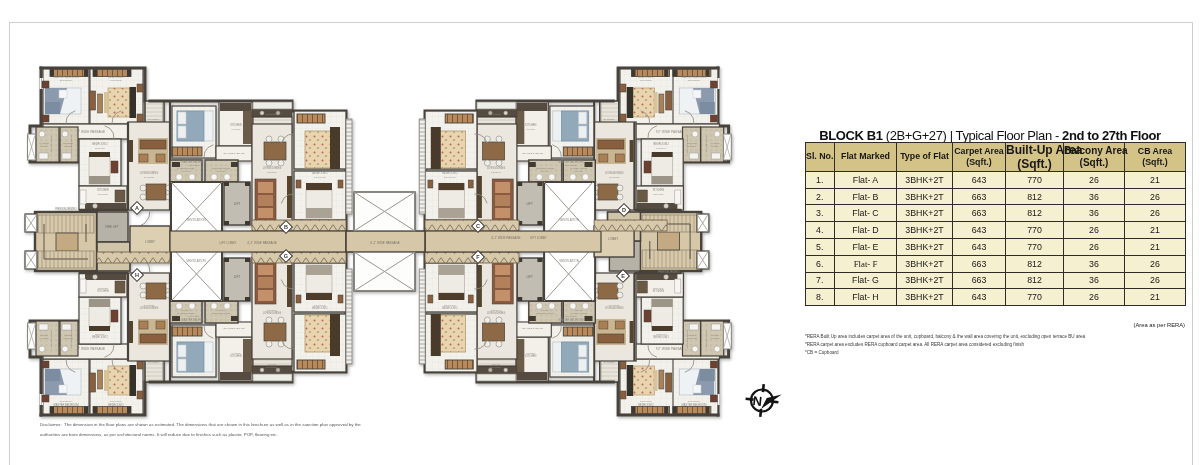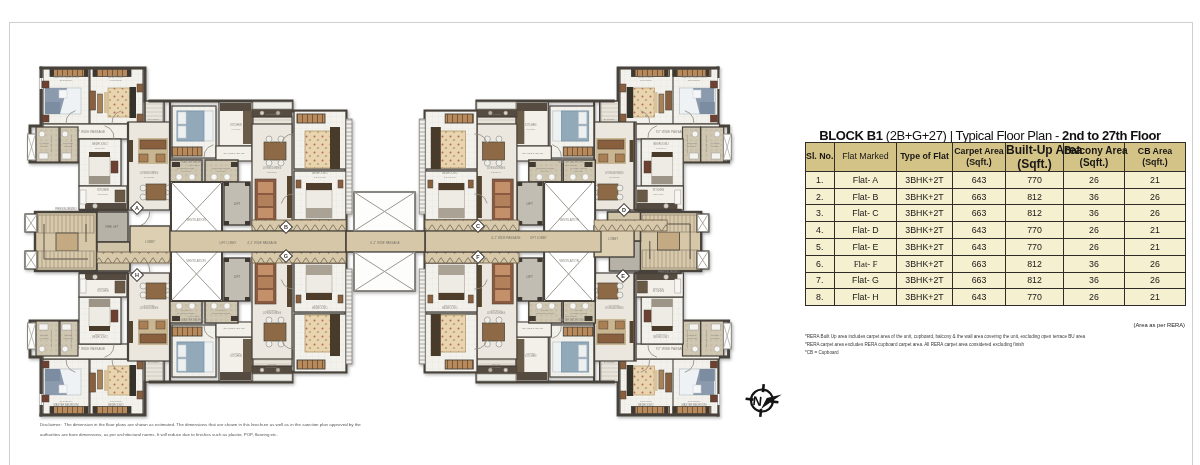--- a/index.html
+++ b/index.html
@@ -1258,21 +1258,21 @@
       <col style="width:62px">
       <col style="width:56px">
       <col style="width:53px">
       <col style="width:58px">
       <col style="width:61px">
       <col style="width:61px">
     </colgroup>
     <tbody>
       <tr style="height:15px;background:#d3c387;">
         <td style="border:1.4px solid #2e2b28;text-align:center;vertical-align:middle;font-size:8.8px;font-weight:bold;color:#191715;line-height:1.18;white-space:nowrap;padding:0;">Sl. No.</td>
-        <td style="border:1.4px solid #2e2b28;text-align:center;vertical-align:middle;font-size:8.8px;font-weight:normal;color:#191715;line-height:1.18;white-space:nowrap;padding:0;">Flat Marked</td>
+        <td style="border:1.4px solid #2e2b28;text-align:center;vertical-align:middle;font-size:8.8px;font-weight:bold;color:#191715;line-height:1.18;white-space:nowrap;padding:0;">Flat Marked</td>
         <td style="border:1.4px solid #2e2b28;text-align:center;vertical-align:middle;font-size:8.8px;font-weight:bold;color:#191715;line-height:1.18;white-space:nowrap;padding:0;">Type of Flat</td>
         <td style="border:1.4px solid #2e2b28;text-align:center;vertical-align:middle;font-size:8.8px;font-weight:bold;color:#191715;line-height:1.18;white-space:nowrap;padding:0;">Carpet Area<br>(Sqft.)</td>
         <td style="border:1.4px solid #2e2b28;text-align:center;vertical-align:middle;font-size:12px;font-weight:bold;color:#191715;line-height:1.18;white-space:nowrap;padding:0;">Built-Up Area<br>(Sqft.)</td>
         <td style="border:1.4px solid #2e2b28;text-align:center;vertical-align:middle;font-size:10px;font-weight:bold;color:#191715;line-height:1.18;white-space:nowrap;padding:0;">Balcony Area<br>(Sqft.)</td>
         <td style="border:1.4px solid #2e2b28;text-align:center;vertical-align:middle;font-size:8.8px;font-weight:bold;color:#191715;line-height:1.18;white-space:nowrap;padding:0;">CB Area<br>(Sqft.)</td>
       </tr>
       <tr style="height:16.8px;background:#f5f0d0;">
         <td style="border:1.2px solid #2e2b28;text-align:center;vertical-align:middle;font-size:8.8px;color:#191715;padding:0;">1.</td>
         <td style="border:1.2px solid #2e2b28;text-align:center;vertical-align:middle;font-size:8.8px;color:#191715;padding:0;">Flat- A</td>
         <td style="border:1.2px solid #2e2b28;text-align:center;vertical-align:middle;font-size:8.8px;color:#191715;padding:0;">3BHK+2T</td>

